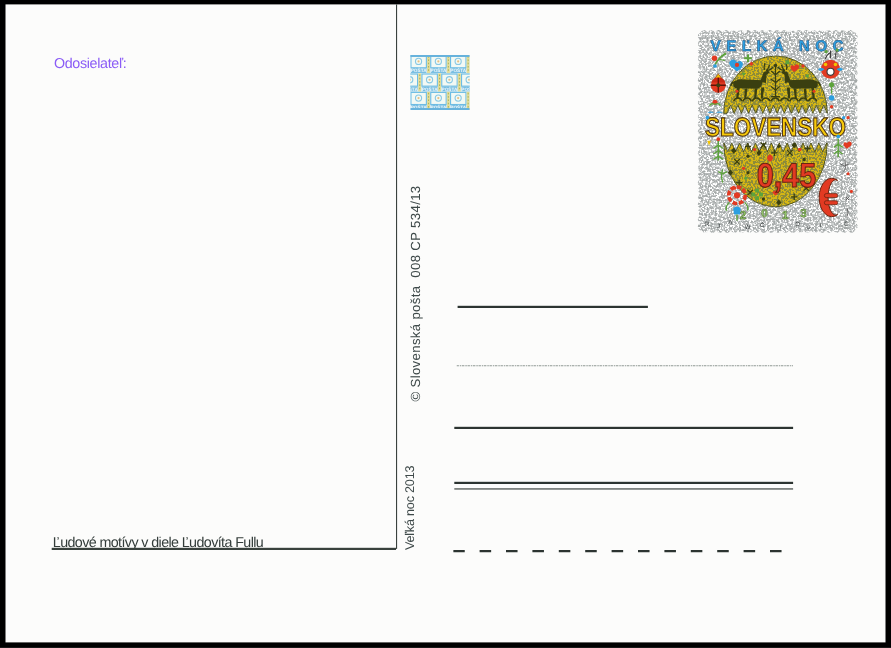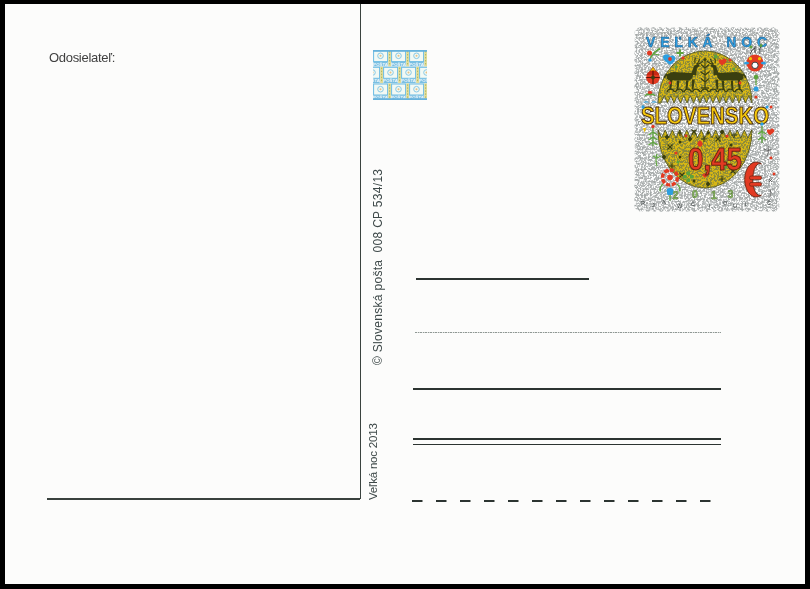--- a/index.html
+++ b/index.html
@@ -6,32 +6,33 @@
   body{width:810px;height:589px;background:#000;position:relative;overflow:hidden;
        font-family:"Liberation Sans", sans-serif;}
   .card{position:absolute;left:5px;top:4px;width:800px;height:580px;background:#fcfcfb;}
   .abs{position:absolute;}
 </style>
 </head>
 <body>
 
 <div class="card">
 
-  <div class="abs" style="left:44px;top:46px;font-size:13px;letter-spacing:-0.3px;color:#404040;">Odosielateľ:</div>
+  <div class="abs" style="left:44px;top:46px;font-size:13px;letter-spacing:-0.3px;color:#8b5cf6;">Odosielateľ:</div>
 
   <div class="abs" style="left:354.5px;top:0;width:1.6px;height:495px;background:#3a423e;"></div>
 
   <div class="abs" style="left:366px;top:161px;width:22px;height:200px;">
     <div style="position:absolute;left:0;top:0;transform-origin:0 0;transform:rotate(-90deg) translateX(-200px);width:200px;font-size:12px;letter-spacing:0.3px;color:#3e4949;white-space:nowrap;">© Slovenská pošta&nbsp;&nbsp;008 CP 534/13</div>
   </div>
 
   <div class="abs" style="left:362px;top:418px;width:22px;height:78px;">
     <div style="position:absolute;left:0;top:0;transform-origin:0 0;transform:rotate(-90deg) translateX(-78px);width:78px;font-size:11.5px;letter-spacing:-0.2px;color:#3e4949;white-space:nowrap;">Veľká noc 2013</div>
   </div>
 
+  <div class="abs" style="left:43px;top:481px;font-size:13px;letter-spacing:-0.55px;color:#333c3a;">Ľudové motívy v diele Ľudovíta Fullu</div>
 
   <div class="abs" style="left:42px;top:494px;width:313px;height:1.8px;background:#39413d;"></div>
 
   <div class="abs" style="left:411px;top:274px;width:173px;height:1.6px;background:#2c3431;"></div>
 
   <svg class="abs" style="left:410px;top:326.5px;" width="306" height="3">
     <line x1="0" y1="1.5" x2="306" y2="1.5" stroke="#8f9894" stroke-width="1.1" stroke-dasharray="2.2 0.8 1.4 0.6"></line>
   </svg>
 
   <div class="abs" style="left:408px;top:384px;width:308px;height:1.7px;background:#2c3431;"></div>

